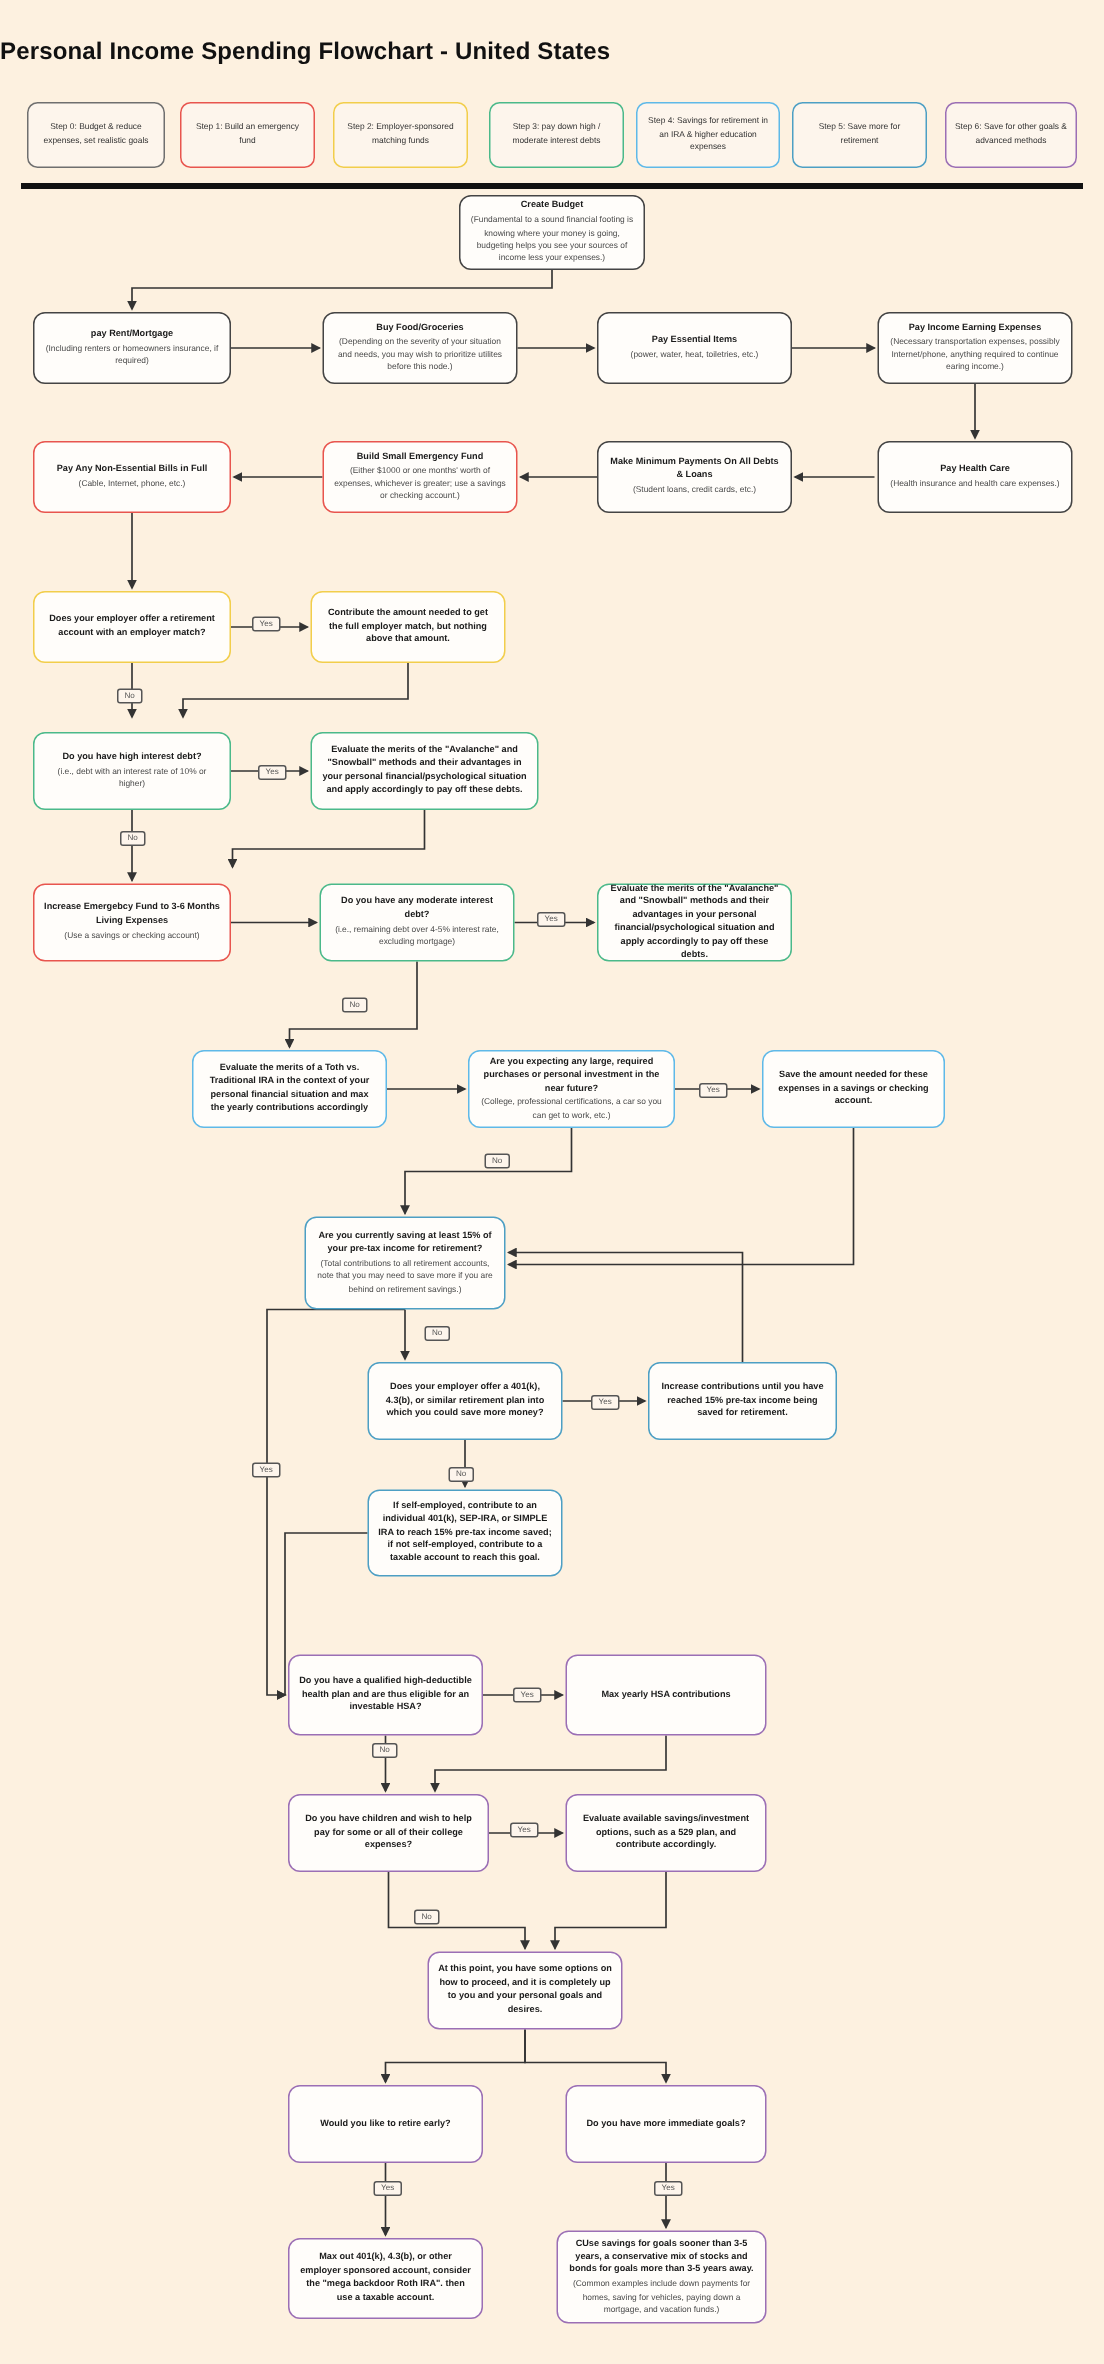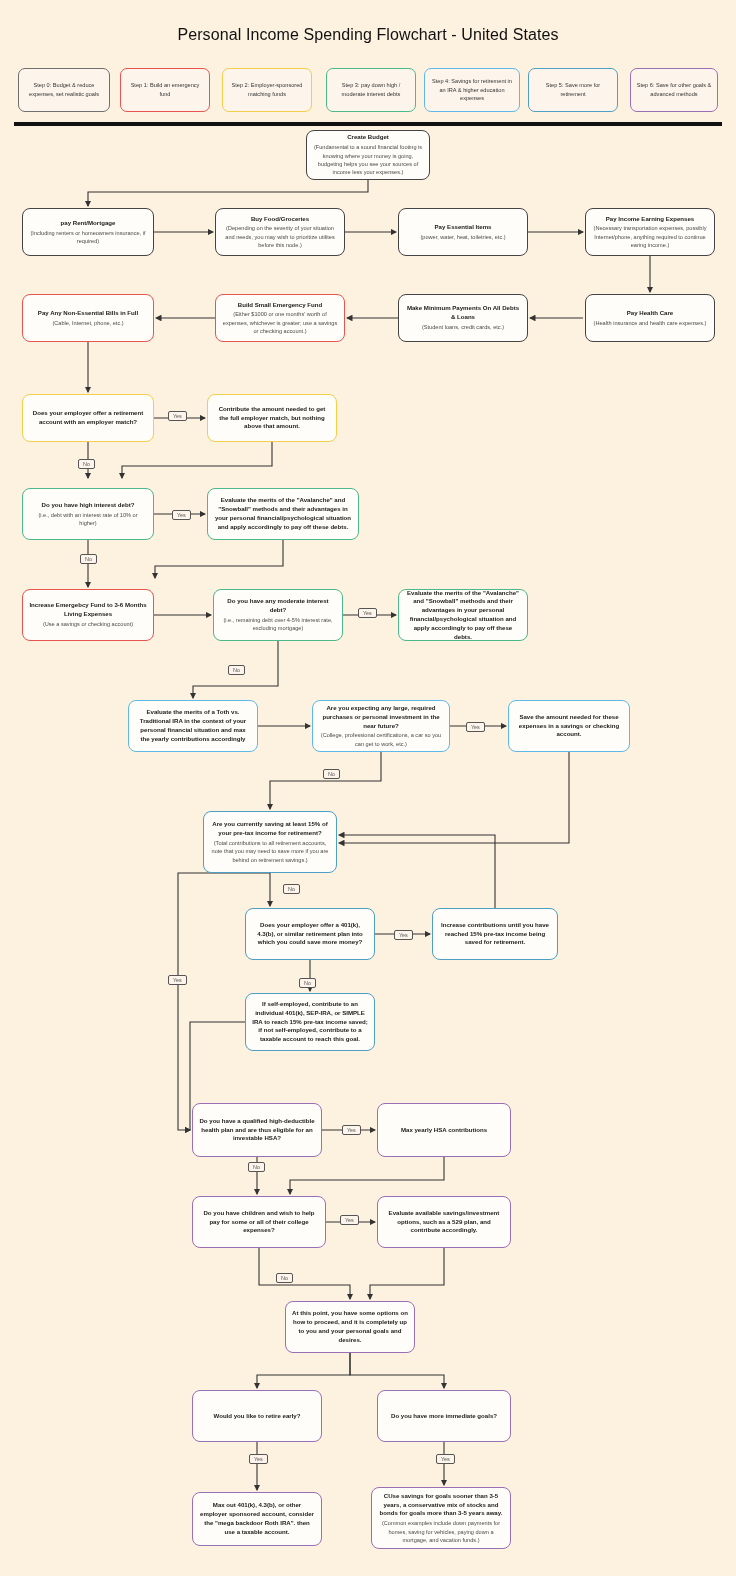--- a/index.html
+++ b/index.html
@@ -16,23 +16,22 @@
   }
   #edges {
     position: absolute; top: 0; left: 0;
     width: 736px; height: 1576px;
     pointer-events: none;
   }
 
   .title {
     position: absolute;
     left: 0; top: 26px; width: 736px;
-    text-align: center;
     font-size: 16px;
-    font-weight: normal;
+    font-weight: bold;
     color: #111111;
     letter-spacing: 0.1px;
   }
 
   .legend-box {
     position: absolute;
     background: #fdf5ec;
     border: 1.4px solid #888;
     border-radius: 7px;
     display: flex;

